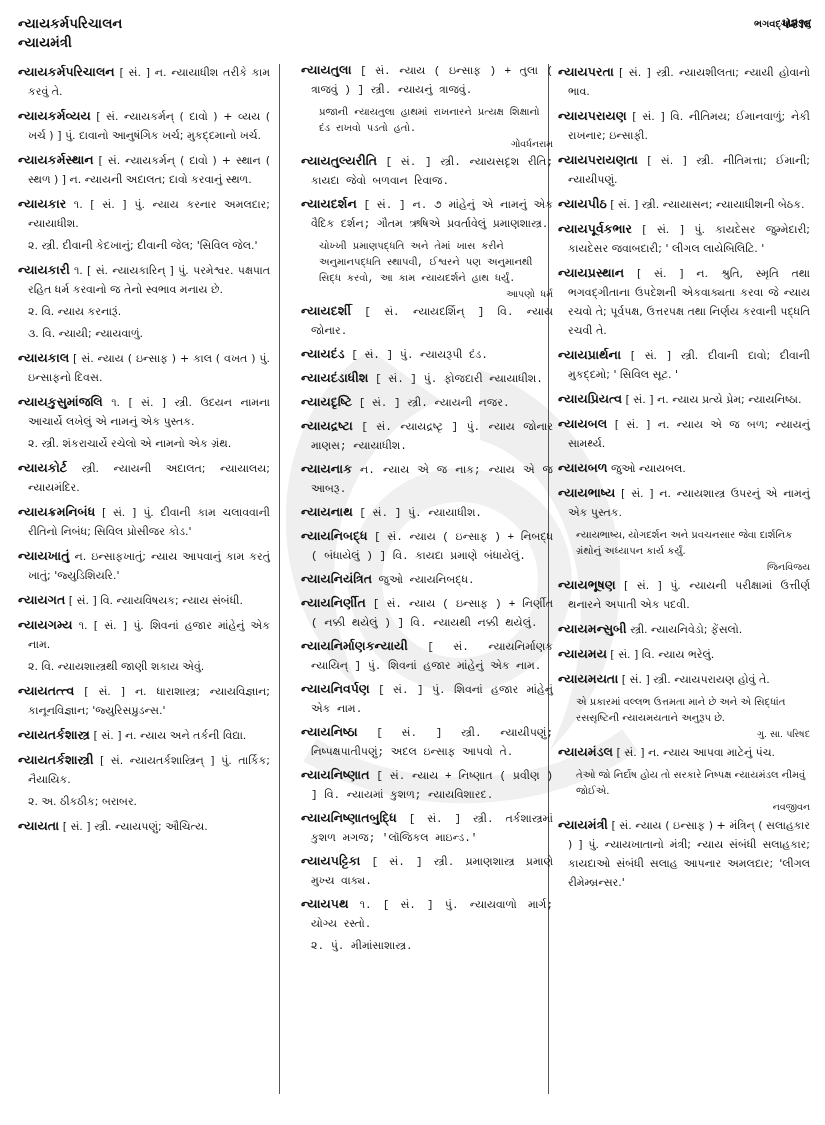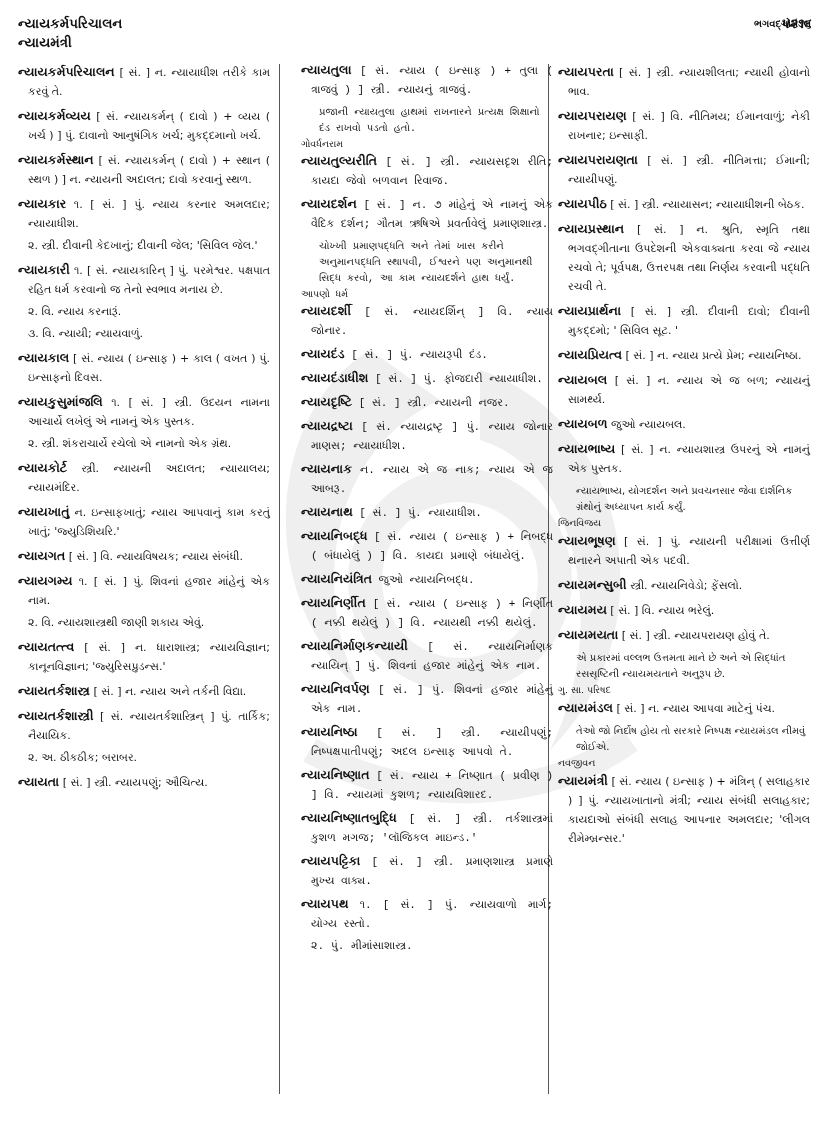--- a/index.html
+++ b/index.html
@@ -15,21 +15,21 @@
   .col1 { left:18px; width:252px; }
   .col2 { left:301px; width:252px;font-family:Liberation Mono, monospace; }
   .col3 { left:558px; width:252px; }
   .divider { position:absolute; top:64px; width:1px; background:#555; }
   .div1 { left:279px; height:1030px; }
   .div2 { left:548px; height:1030px; }
   .entry { margin:0 0 5px 0; padding-left:10px; text-indent:-10px; text-align:justify; }
   .hw { font-weight:bold; font-size:12.5px; }
   .sub { padding-left:10px; text-indent:0; margin-top:-2px; }
   .quote { font-size:10px; line-height:16px; padding-left:18px; text-indent:0; margin:0; }
-  .src { font-size:9.5px; text-align:left; line-height:16px; margin:0; }
+  .src { font-size:9.5px; text-align:right; line-height:16px; margin:0; }
 </style>
 </head>
 <body>
 
 <svg class="watermark" viewBox="0 0 420 480">
   <path d="M120 20 C 20 80, 0 260, 110 360 C 60 260, 80 120, 190 70 Z" fill="#efefef"></path>
   <path d="M230 40 C 380 90, 420 300, 300 420 C 360 300, 330 140, 230 110 Z" fill="#efefef"></path>
   <circle cx="210" cy="250" r="95" fill="none" stroke="#f0f0f0" stroke-width="34"></circle>
   <path d="M60 420 C 160 480, 300 470, 380 410" fill="none" stroke="#f0f0f0" stroke-width="26"></path>
 </svg>
@@ -53,20 +53,21 @@
       <div class="entry"><span class="hw">ન્યાયકર્મસ્થાન</span><span> [ સં. ન્યાયકર્મન્ ( દાવો ) + સ્થાન ( સ્થળ ) ] ન. ન્યાયની અદાલત; દાવો કરવાનું સ્થળ.</span></div>
       <div class="entry"><span class="hw">ન્યાયકાર</span><span> ૧. [ સં. ] પું. ન્યાય કરનાર અમલદાર; ન્યાયાધીશ.</span></div>
       <div class="entry sub">૨. સ્ત્રી. દીવાની કેદખાનું; દીવાની જેલ; 'સિવિલ જેલ.'</div>
       <div class="entry"><span class="hw">ન્યાયકારી</span><span> ૧. [ સં. ન્યાયકારિન્ ] પું. પરમેશ્વર. પક્ષપાત રહિત ધર્મ કરવાનો જ તેનો સ્વભાવ મનાય છે.</span></div>
       <div class="entry sub">૨. વિ. ન્યાય કરનારૂં.</div>
       <div class="entry sub">૩. વિ. ન્યાયી; ન્યાયવાળું.</div>
       <div class="entry"><span class="hw">ન્યાયકાલ</span><span> [ સં. ન્યાય ( ઇન્સાફ ) + કાલ ( વખત ) પું. ઇન્સાફનો દિવસ.</span></div>
       <div class="entry"><span class="hw">ન્યાયકુસુમાંજલિ</span><span> ૧. [ સં. ] સ્ત્રી. ઉદયન નામના આચાર્યે લખેલું એ નામનું એક પુસ્તક.</span></div>
       <div class="entry sub">૨. સ્ત્રી. શંકરાચાર્યે રચેલો એ નામનો એક ગ્રંથ.</div>
       <div class="entry"><span class="hw">ન્યાયકોર્ટ</span><span> સ્ત્રી. ન્યાયની અદાલત; ન્યાયાલય; ન્યાયમંદિર.</span></div>
+      <div class="entry"><span class="hw">ન્યાયક્રમનિબંધ</span><span> [ સં. ] પું. દીવાની કામ ચલાવવાની રીતિનો નિબંધ; સિવિલ પ્રોસીજર કોડ.'</span></div>
       <div class="entry"><span class="hw">ન્યાયખાતું</span><span> ન. ઇન્સાફખાતું; ન્યાય આપવાનું કામ કરતું ખાતું; 'જ્યુડિશિયરિ.'</span></div>
       <div class="entry"><span class="hw">ન્યાયગત</span><span> [ સં. ] વિ. ન્યાયવિષયક; ન્યાય સંબંધી.</span></div>
       <div class="entry"><span class="hw">ન્યાયગમ્ય</span><span> ૧. [ સં. ] પું. શિવનાં હજાર માંહેનું એક નામ.</span></div>
       <div class="entry sub">૨. વિ. ન્યાયશાસ્ત્રથી જાણી શકાય એવું.</div>
       <div class="entry"><span class="hw">ન્યાયતત્ત્વ</span><span> [ સં. ] ન. ધારાશાસ્ત્ર; ન્યાયવિજ્ઞાન; કાનૂનવિજ્ઞાન; 'જ્યુરિસપ્રુડન્સ.'</span></div>
       <div class="entry"><span class="hw">ન્યાયતર્કશાસ્ત્ર</span><span> [ સં. ] ન. ન્યાય અને તર્કની વિદ્યા.</span></div>
       <div class="entry"><span class="hw">ન્યાયતર્કશાસ્ત્રી</span><span> [ સં. ન્યાયતર્કશાસ્ત્રિન્ ] પું. તાર્કિક; નૈયાયિક.</span></div>
       <div class="entry sub">૨. અ. ઠીકઠીક; બરાબર.</div>
       <div class="entry"><span class="hw">ન્યાયતા</span><span> [ સં. ] સ્ત્રી. ન્યાયપણું; ઔચિત્ય.</span></div>
     </div>
@@ -95,20 +96,21 @@
       <div class="entry"><span class="hw">ન્યાયનિષ્ણાતબુદ્ધિ</span><span> [ સં. ] સ્ત્રી. તર્કશાસ્ત્રમાં કુશળ મગજ; 'લૉજિકલ માઇન્ડ.'</span></div>
       <div class="entry"><span class="hw">ન્યાયપટ્ટિકા</span><span> [ સં. ] સ્ત્રી. પ્રમાણશાસ્ત્ર પ્રમાણે મુખ્ય વાક્ય.</span></div>
       <div class="entry"><span class="hw">ન્યાયપથ</span><span> ૧. [ સં. ] પું. ન્યાયવાળો માર્ગ; યોગ્ય રસ્તો.</span></div>
       <div class="entry sub">૨. પું. મીમાંસાશાસ્ત્ર.</div>
     </div>
   <div class="col col3">
       <div class="entry"><span class="hw">ન્યાયપરતા</span><span> [ સં. ] સ્ત્રી. ન્યાયશીલતા; ન્યાયી હોવાનો ભાવ.</span></div>
       <div class="entry"><span class="hw">ન્યાયપરાયણ</span><span> [ સં. ] વિ. નીતિમય; ઈમાનવાળું; નેકી રાખનાર; ઇન્સાફી.</span></div>
       <div class="entry"><span class="hw">ન્યાયપરાયણતા</span><span> [ સં. ] સ્ત્રી. નીતિમત્તા; ઈમાની; ન્યાયીપણું.</span></div>
       <div class="entry"><span class="hw">ન્યાયપીઠ</span><span> [ સં. ] સ્ત્રી. ન્યાયાસન; ન્યાયાધીશની બેઠક.</span></div>
+      <div class="entry"><span class="hw">ન્યાયપૂર્વકભાર</span><span> [ સં. ] પું. કાયદેસર જુમ્મેદારી; કાયદેસર જવાબદારી; ' લીગલ લાયેબિલિટિ. '</span></div>
       <div class="entry"><span class="hw">ન્યાયપ્રસ્થાન</span><span> [ સં. ] ન. શ્રુતિ, સ્મૃતિ તથા ભગવદ્ગીતાના ઉપદેશની એકવાક્યતા કરવા જે ન્યાય રચવો તે; પૂર્વપક્ષ, ઉત્તરપક્ષ તથા નિર્ણય કરવાની પદ્ધતિ રચવી તે.</span></div>
       <div class="entry"><span class="hw">ન્યાયપ્રાર્થના</span><span> [ સં. ] સ્ત્રી. દીવાની દાવો; દીવાની મુકદ્દમો; ' સિવિલ સૂટ. '</span></div>
       <div class="entry"><span class="hw">ન્યાયપ્રિયત્વ</span><span> [ સં. ] ન. ન્યાય પ્રત્યે પ્રેમ; ન્યાયનિષ્ઠા.</span></div>
       <div class="entry"><span class="hw">ન્યાયબલ</span><span> [ સં. ] ન. ન્યાય એ જ બળ; ન્યાયનું સામર્થ્ય.</span></div>
       <div class="entry"><span class="hw">ન્યાયબળ</span><span> જુઓ ન્યાયબલ.</span></div>
       <div class="entry"><span class="hw">ન્યાયભાષ્ય</span><span> [ સં. ] ન. ન્યાયશાસ્ત્ર ઉપરનું એ નામનું એક પુસ્તક.</span></div>
       <div class="quote">ન્યાયભાષ્ય, યોગદર્શન અને પ્રવચનસાર જેવા દાર્શનિક ગ્રંથોનું અધ્યાપન કાર્ય કર્યું.</div>
       <div class="src">જિનવિજય</div>
       <div class="entry"><span class="hw">ન્યાયભૂષણ</span><span> [ સં. ] પું. ન્યાયની પરીક્ષામાં ઉત્તીર્ણ થનારને અપાતી એક પદવી.</span></div>
       <div class="entry"><span class="hw">ન્યાયમન્સુબી</span><span> સ્ત્રી. ન્યાયનિવેડો; ફેંસલો.</span></div>

